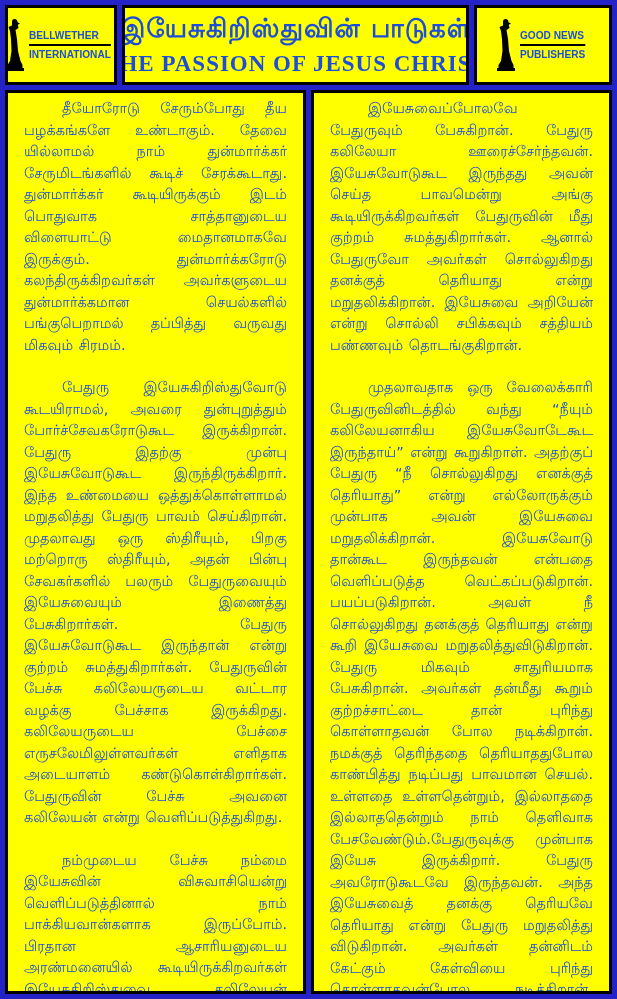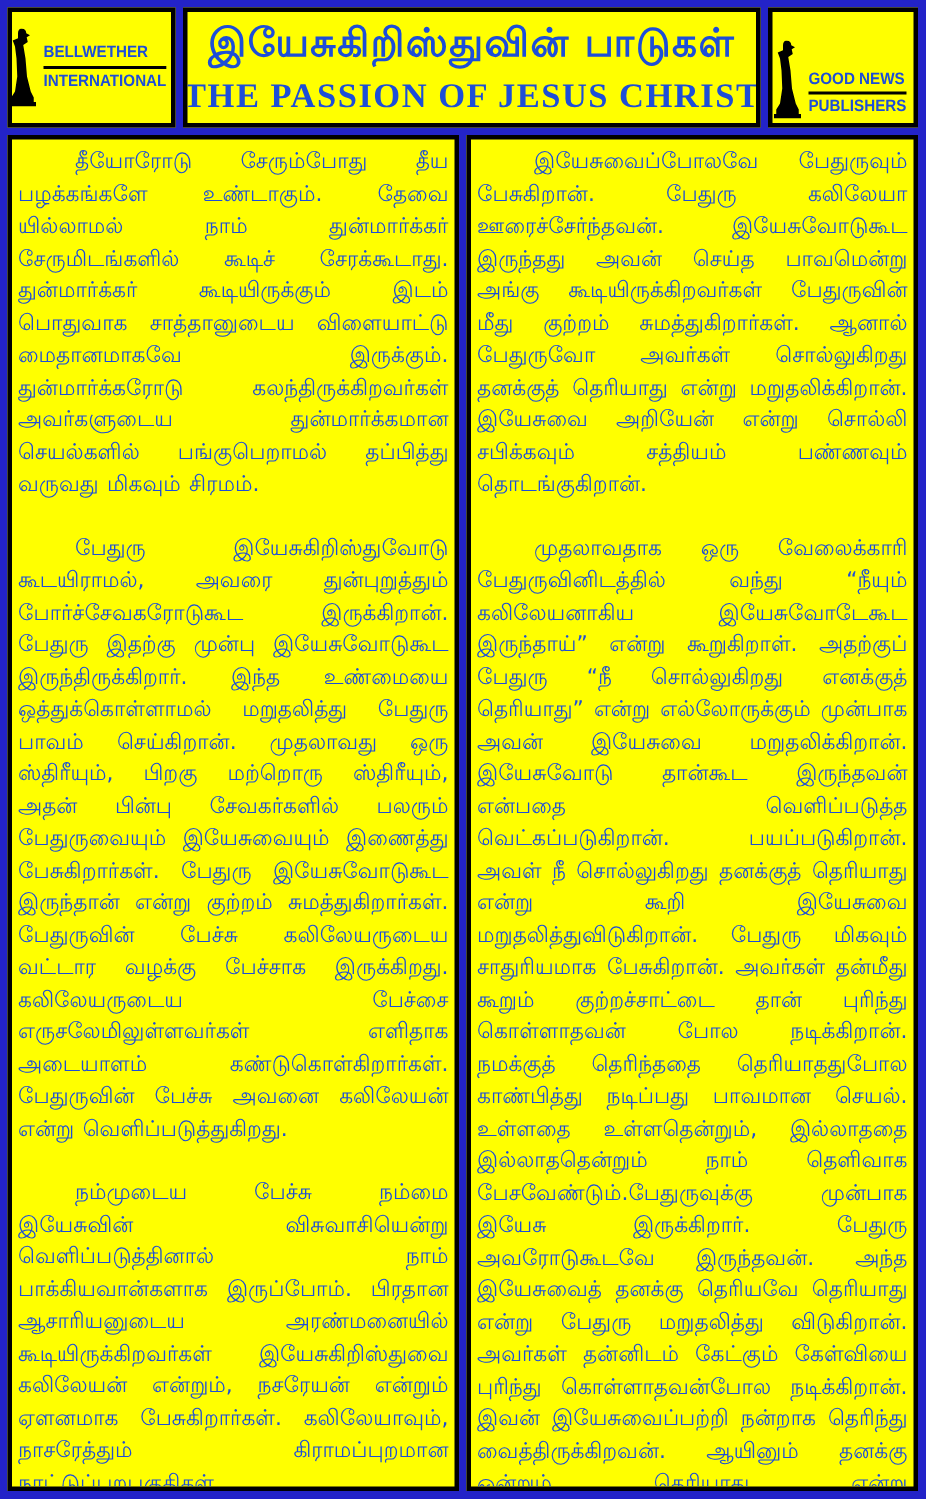--- a/index.html
+++ b/index.html
@@ -35,21 +35,21 @@
   .logo-box {
     width: 112px;
     flex: 0 0 auto;
     display: flex;
     align-items: center;
     justify-content: center;
     gap: 4px;
     padding: 3px;
     overflow: hidden;
   }
-  .logo-box.right { width: 100px; align-items: flex-end; }
+  .logo-box.right { width: 138px; }
   .logo-text {
     display: flex;
     flex-direction: column;
     line-height: 1.25;
   }
   .logo-line {
     font-family: "Liberation Sans", sans-serif;
     font-weight: bold;
     font-size: 11px;
     letter-spacing: 0px;
@@ -83,21 +83,21 @@
   }
   
   .body-row {
     flex: 1;
     display: flex;
     gap: 5px;
     min-height: 0;
   }
   .column {
     flex: 1;
-    padding: 5px 4px;
+    padding: 5px 16px;
     font-size: 14.5px;
     line-height: 21.5px;
     text-align: justify;
     overflow: hidden;
   }
   .column p {
     margin: 0 0 21px 0;
     text-indent: 38px;
     word-spacing: 1px;
   }

